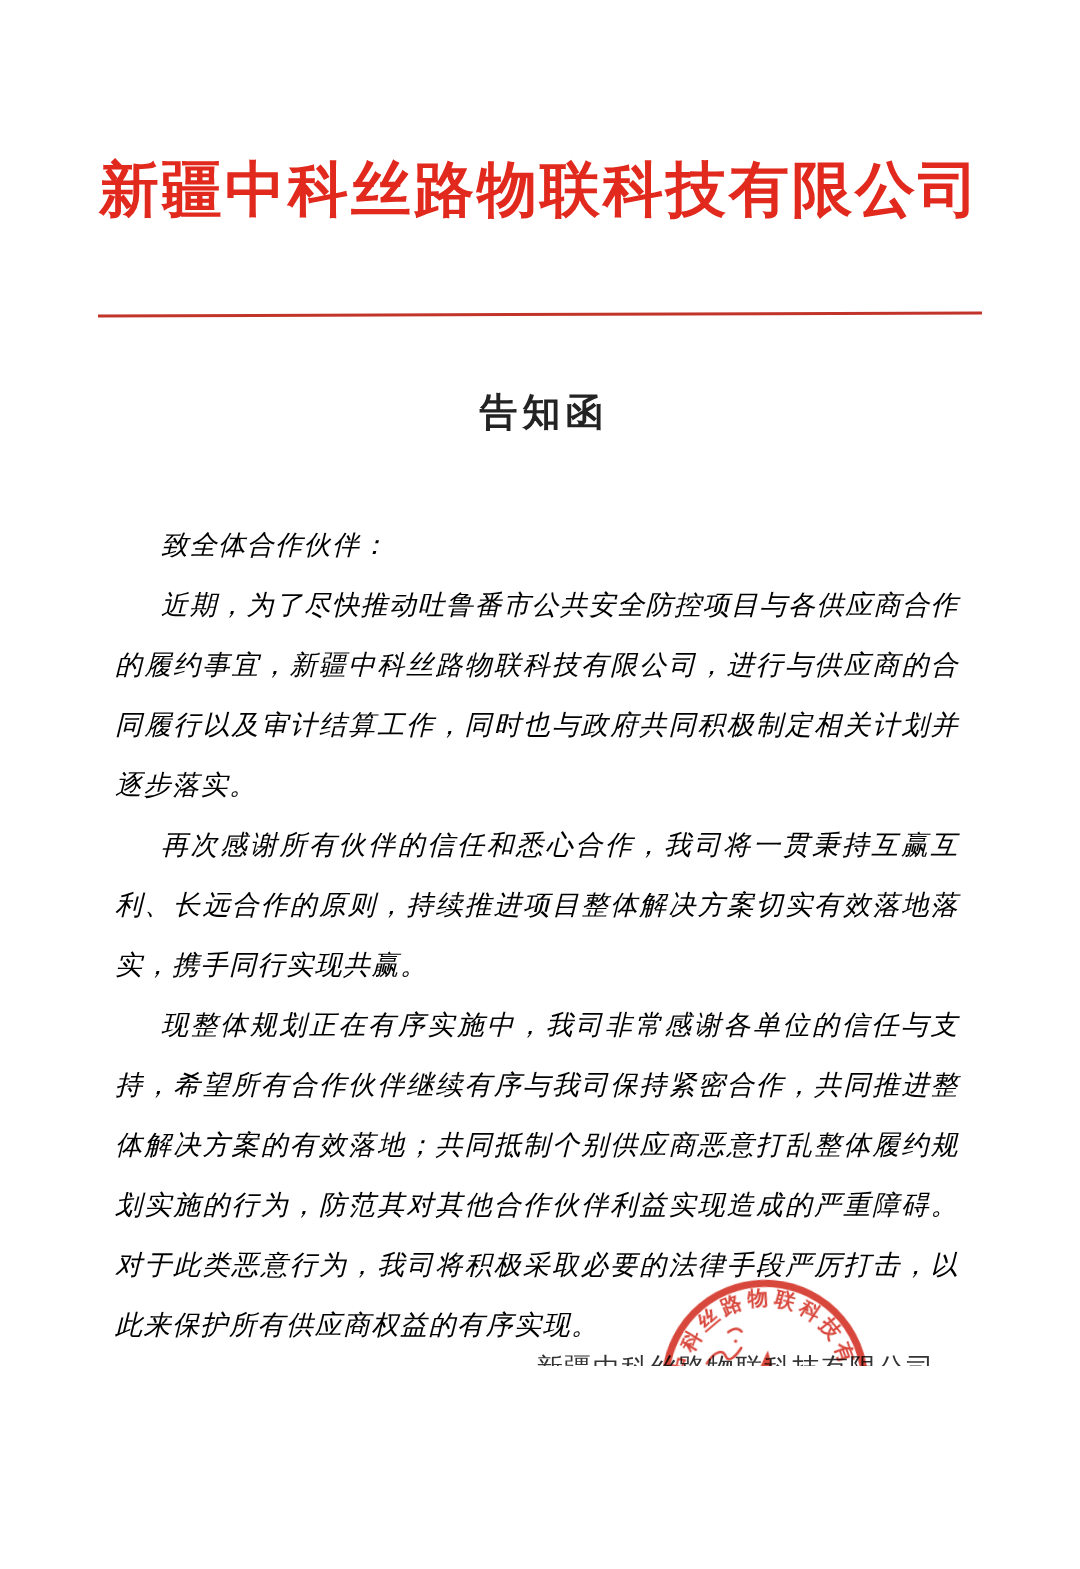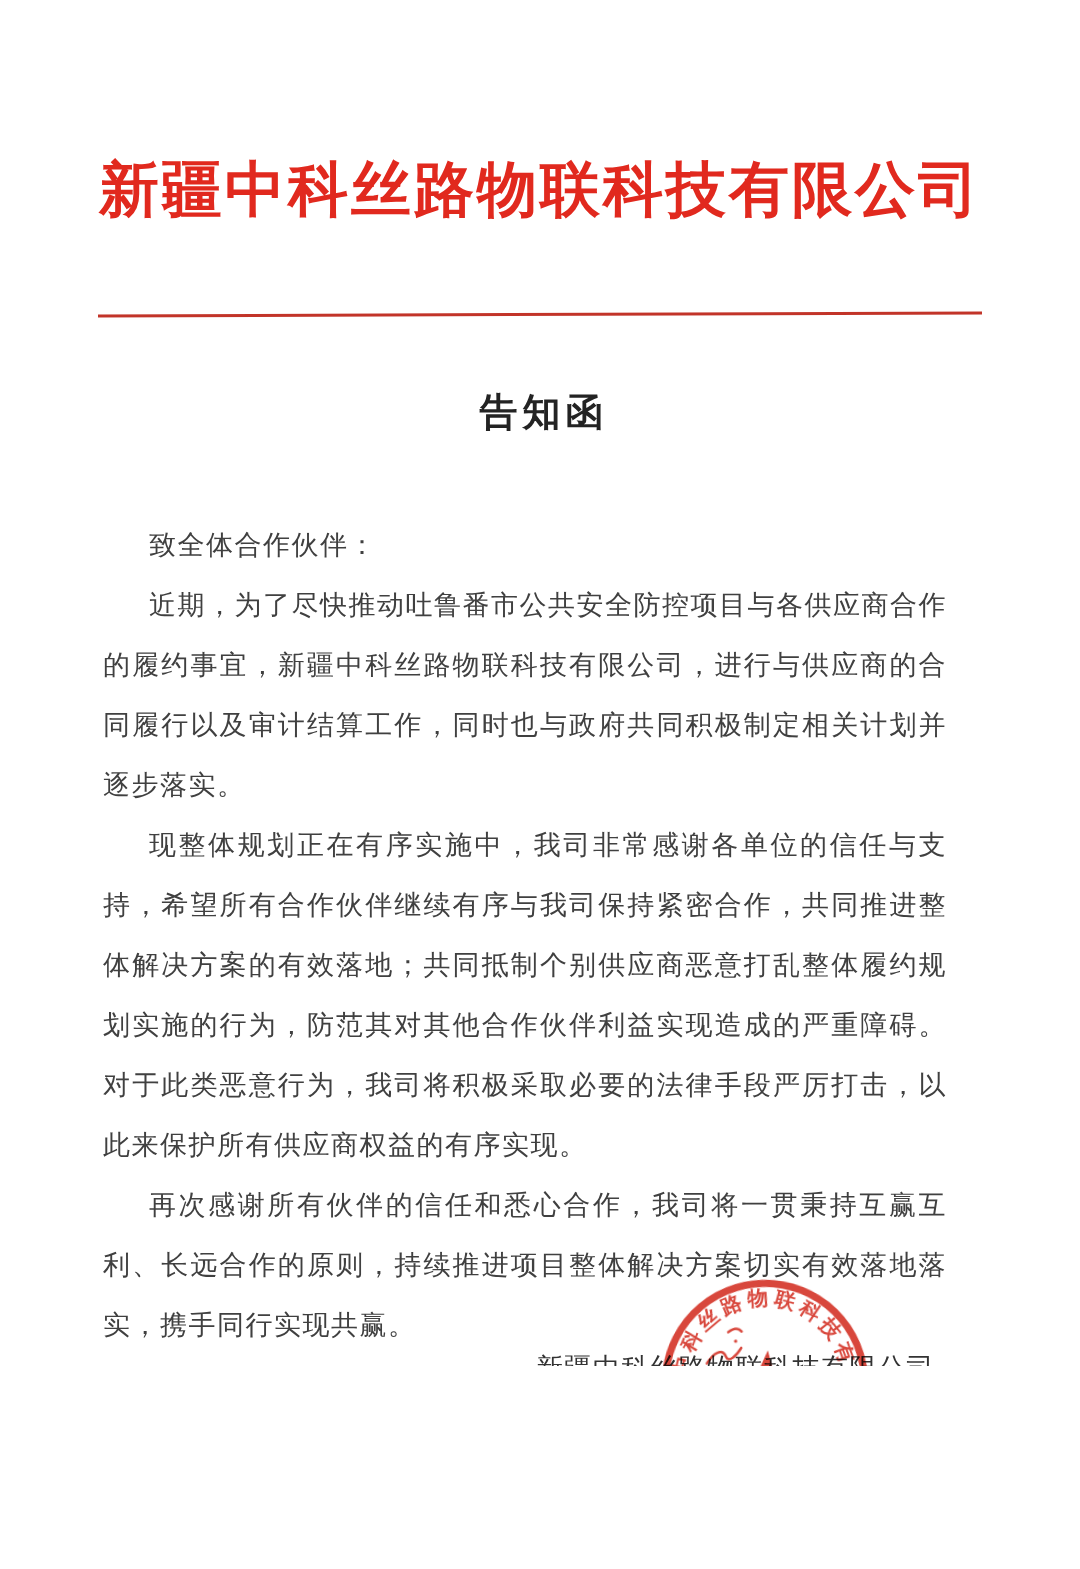--- a/index.html
+++ b/index.html
@@ -45,27 +45,28 @@
     width: 100%;
     text-align: center;
     font-size: 38px;
     font-weight: 600;
     letter-spacing: 5px;
     color: #232323;
   }
   .body-text {
     position: absolute;
     top: 515px;
-    left: 103px;
+    left: 115px;
     width: 844px;
     font-size: 27px;
     line-height: 60px;
     letter-spacing: 1.5px;
     text-align: justify;
-    color: #404040;
+    color: #000000;
+    font-style: italic;
   }
   .body-text p {
     margin: 0;
     text-indent: 1.7em;
   }
   .salutation {
     margin: 0;
     text-indent: 0;
   }
   .signature {
@@ -105,22 +106,22 @@
 
   <div class="letterhead">新疆中科丝路物联科技有限公司</div>
 
   <div class="red-rule"></div>
 
   <div class="doc-title">告知函</div>
 
   <div class="body-text">
     <p class="salutation">致全体合作伙伴：</p>
     <p>近期，为了尽快推动吐鲁番市公共安全防控项目与各供应商合作的履约事宜，新疆中科丝路物联科技有限公司，进行与供应商的合同履行以及审计结算工作，同时也与政府共同积极制定相关计划并逐步落实。</p>
+    <p>再次感谢所有伙伴的信任和悉心合作，我司将一贯秉持互赢互利、长远合作的原则，持续推进项目整体解决方案切实有效落地落实，携手同行实现共赢。</p>
     <p>现整体规划正在有序实施中，我司非常感谢各单位的信任与支持，希望所有合作伙伴继续有序与我司保持紧密合作，共同推进整体解决方案的有效落地；共同抵制个别供应商恶意打乱整体履约规划实施的行为，防范其对其他合作伙伴利益实现造成的严重障碍。对于此类恶意行为，我司将积极采取必要的法律手段严厉打击，以此来保护所有供应商权益的有序实现。</p>
-    <p>再次感谢所有伙伴的信任和悉心合作，我司将一贯秉持互赢互利、长远合作的原则，持续推进项目整体解决方案切实有效落地落实，携手同行实现共赢。</p>
   </div>
 
   <div class="signature">新疆中科丝路物联科技有限公司</div>
 
   <div class="date">二〇二三年十二月十一日</div>
 
   <svg class="seal" viewBox="0 0 220 220" xmlns="http://www.w3.org/2000/svg">
     <defs>
       <path id="sealTopArc" d="M 51.8 158.9 A 76 76 0 1 1 168.2 158.9" fill="none"></path>
       <path id="sealBottomArc" d="M 35.5 153 A 86 86 0 0 0 184.5 153" fill="none"></path>

